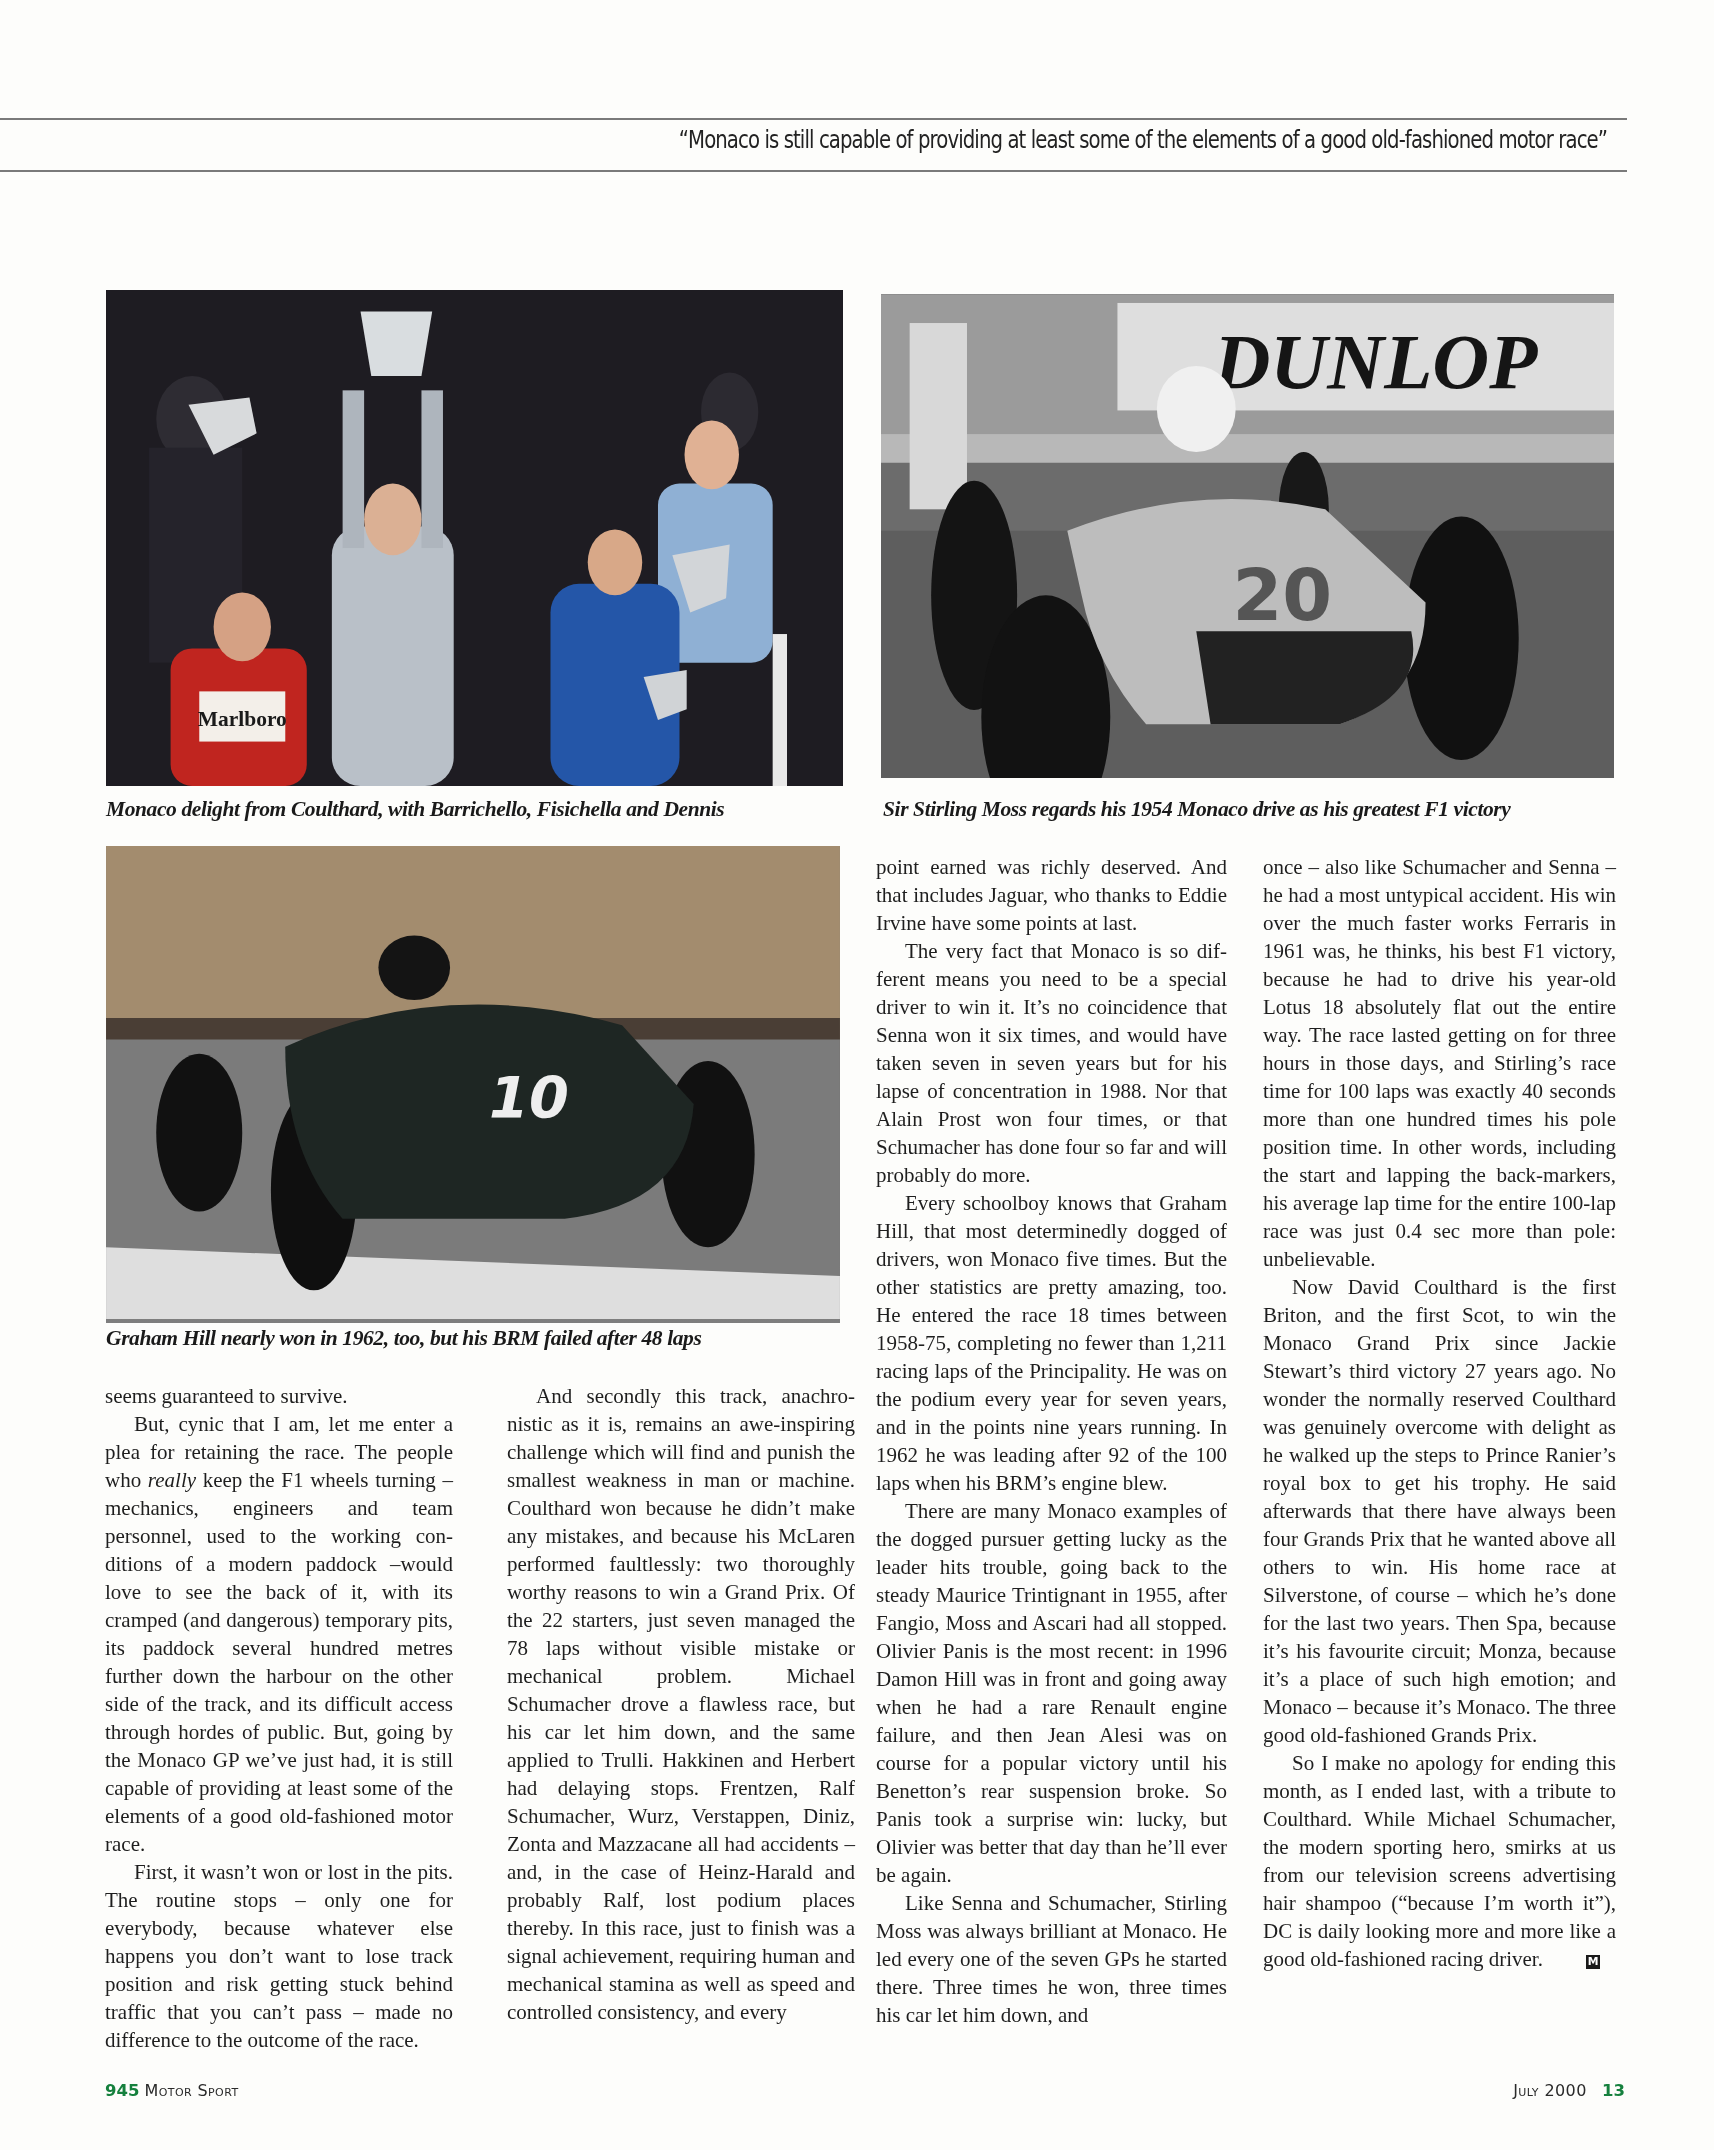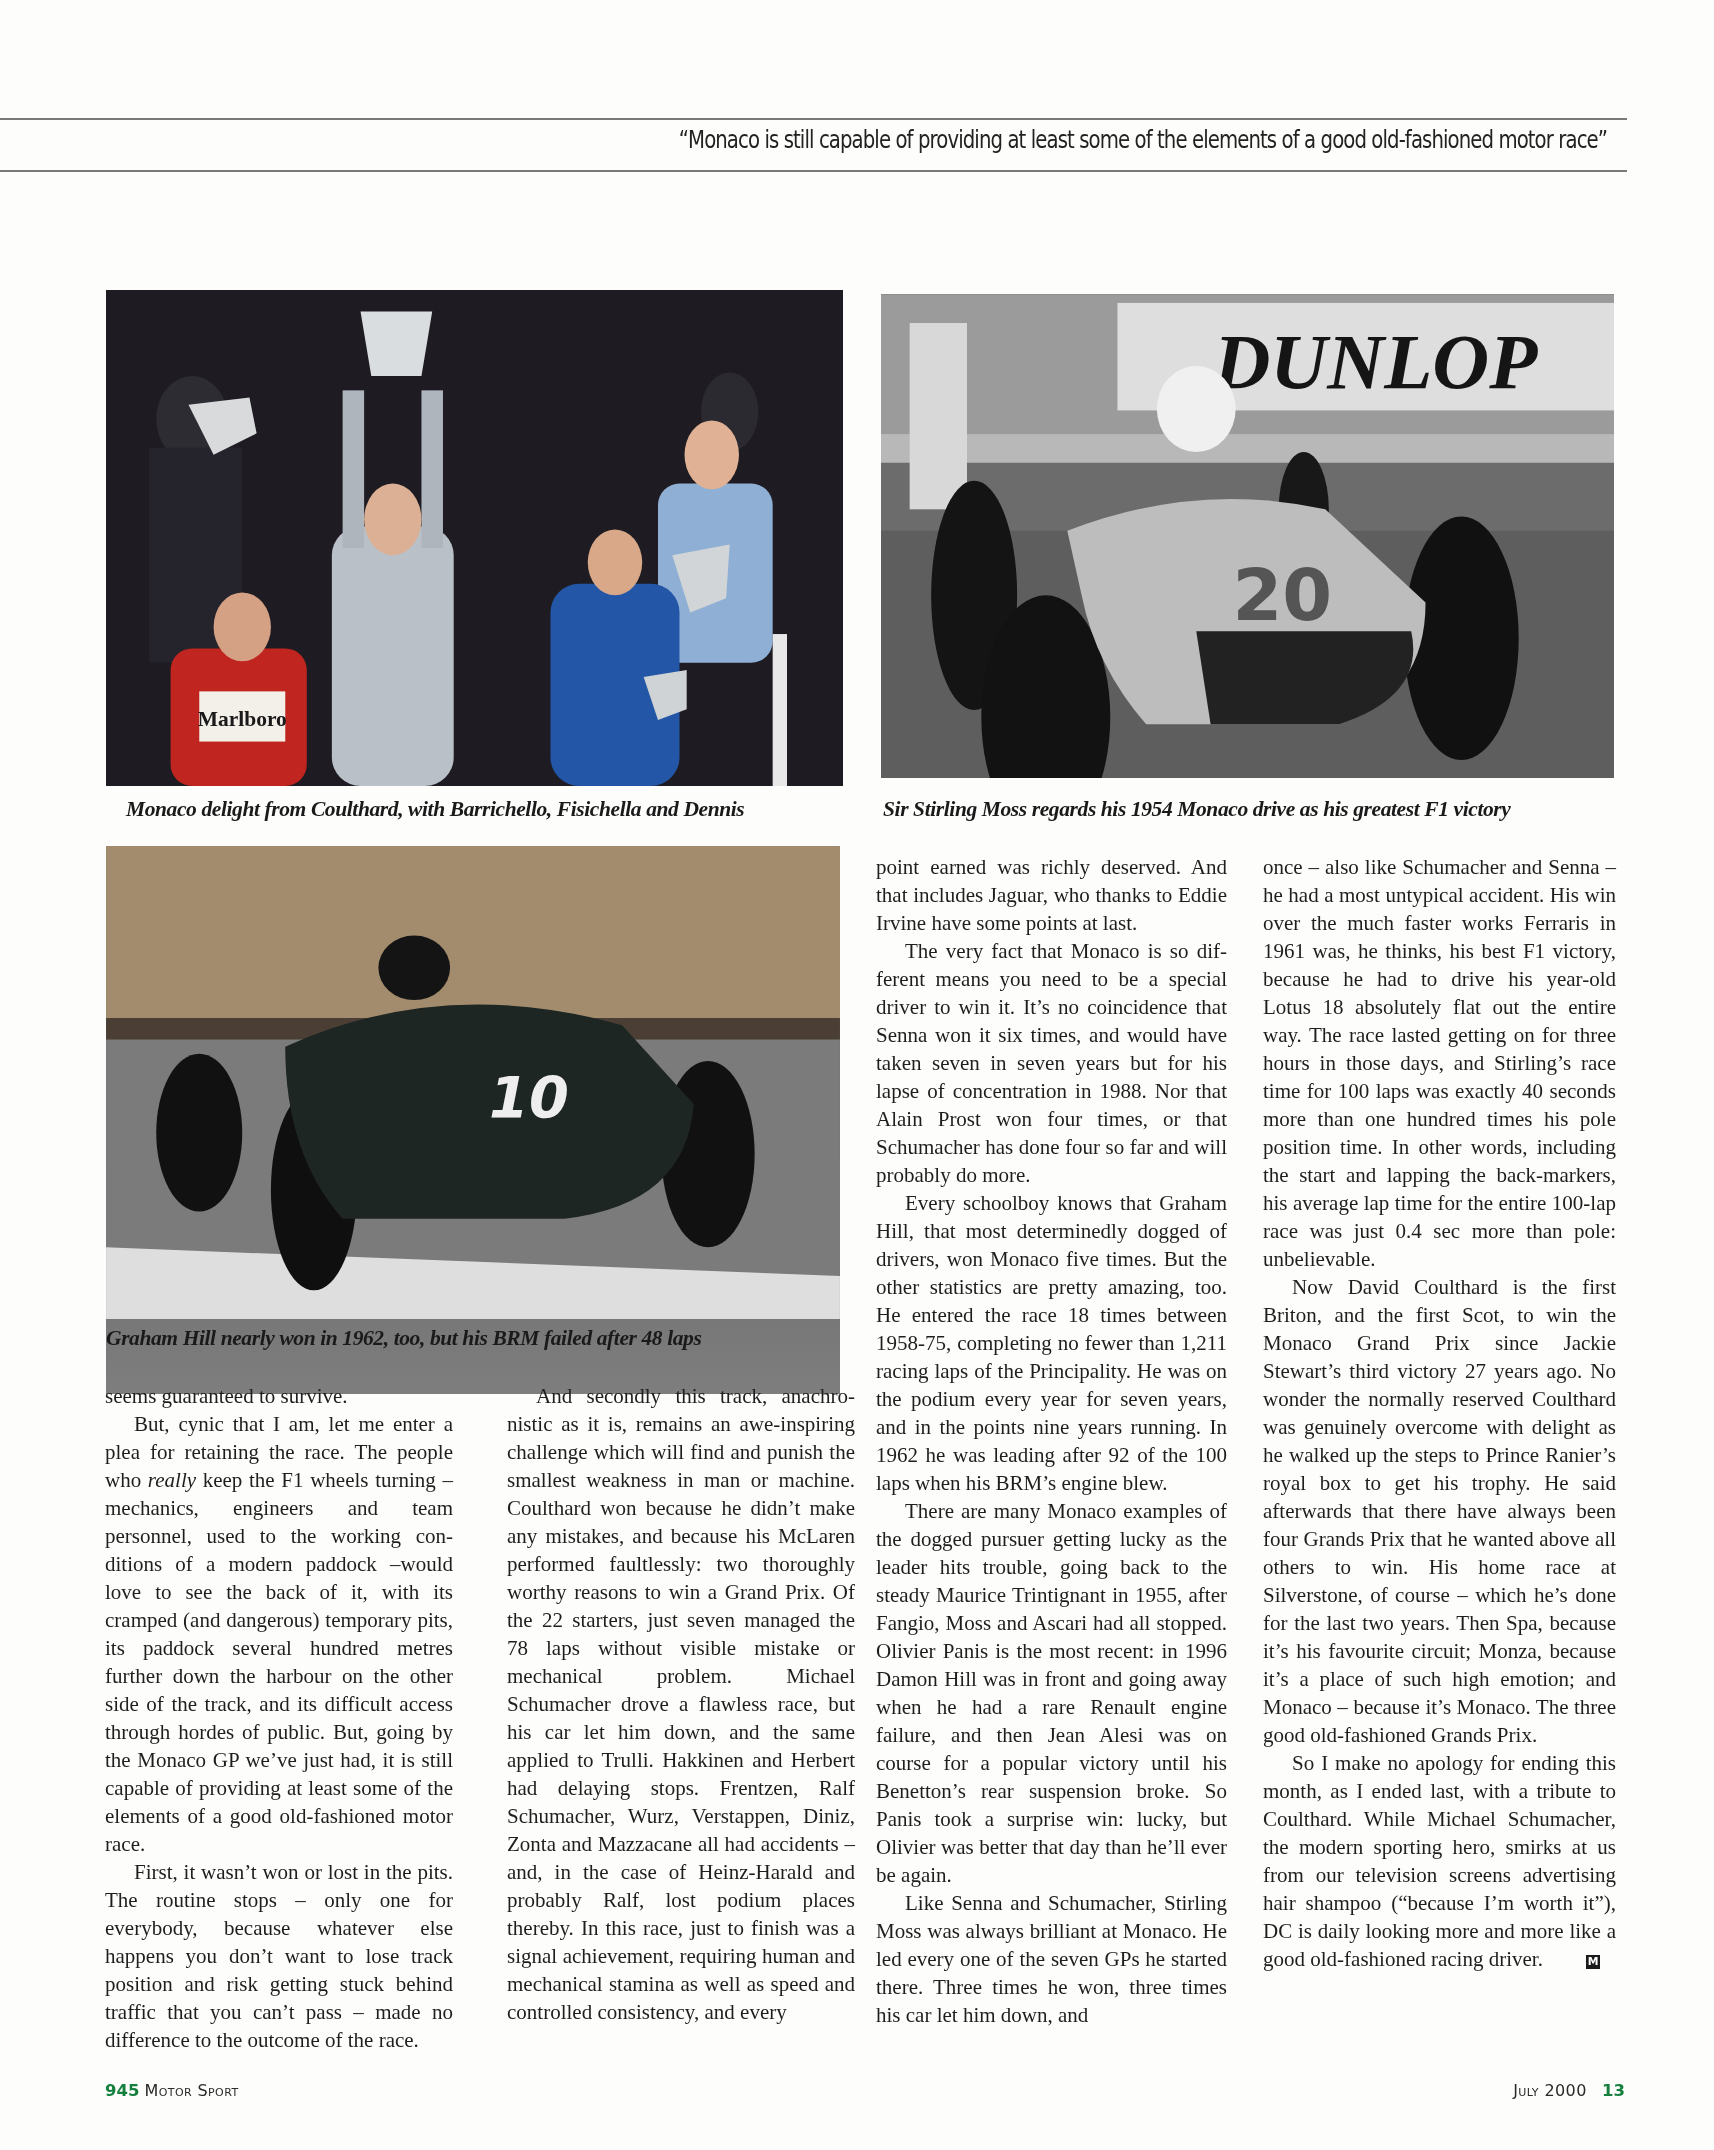--- a/index.html
+++ b/index.html
@@ -14,28 +14,28 @@
     position: absolute; top: 126px; right: 108px;
     font-family: "DejaVu Sans", sans-serif; font-size: 24px; letter-spacing: -1.1px;
     color: #222; white-space: nowrap; transform: scaleX(0.82); transform-origin: right center;
   }
 
   .photo { position: absolute; overflow: hidden; }
   #photo-podium { left: 106px; top: 290px; width: 737px; height: 496px;
     background: linear-gradient(180deg,#1b1a1e 0%,#23222a 45%,#2a2730 100%); }
   #photo-moss { left: 881px; top: 294px; width: 733px; height: 484px;
     background: linear-gradient(180deg,#8e8e8e 0%,#6f6f6f 30%,#5a5a5a 60%,#7c7c7c 100%); text-align: center; }
-  #photo-hill { left: 106px; top: 846px; width: 734px; height: 548px;
+  #photo-hill { left: 106px; top: 846px; width: 734px; height: 477px;
     background: linear-gradient(180deg,#a08a6c 0%,#9a8468 28%,#5b4f44 40%,#6a6a6a 58%,#7e7e7e 100%); }
 
   .caption {
     position: absolute; font-style: italic; font-weight: bold; font-size: 21.5px;
     letter-spacing: -0.4px; color: #1a1a1a; white-space: nowrap;
   }
-  #cap-podium { left: 106px; top: 797px; margin-left: 20px; }
+  #cap-podium { left: 106px; top: 797px; }
   #cap-moss { left: 883px; top: 797px; }
   #cap-hill { left: 106px; top: 1326px; }
 
   .col {
     position: absolute; font-size: 21px; line-height: 28px; text-align: justify;
     hyphens: manual; color: #1e1e1e;
   }
   .col p { text-indent: 0; }
   .col p.ind { text-indent: 29px; }
   #col1 { left: 105px; top: 1382px; width: 348px; }

